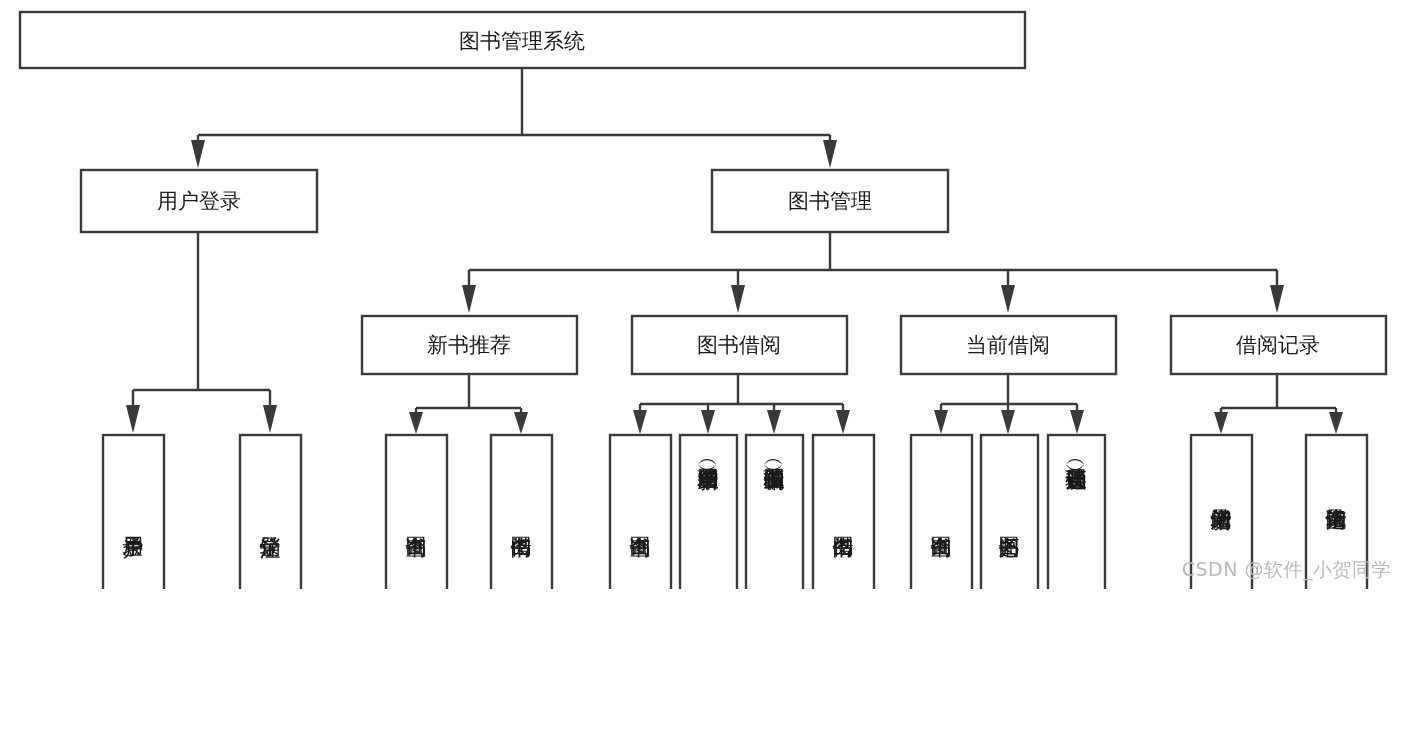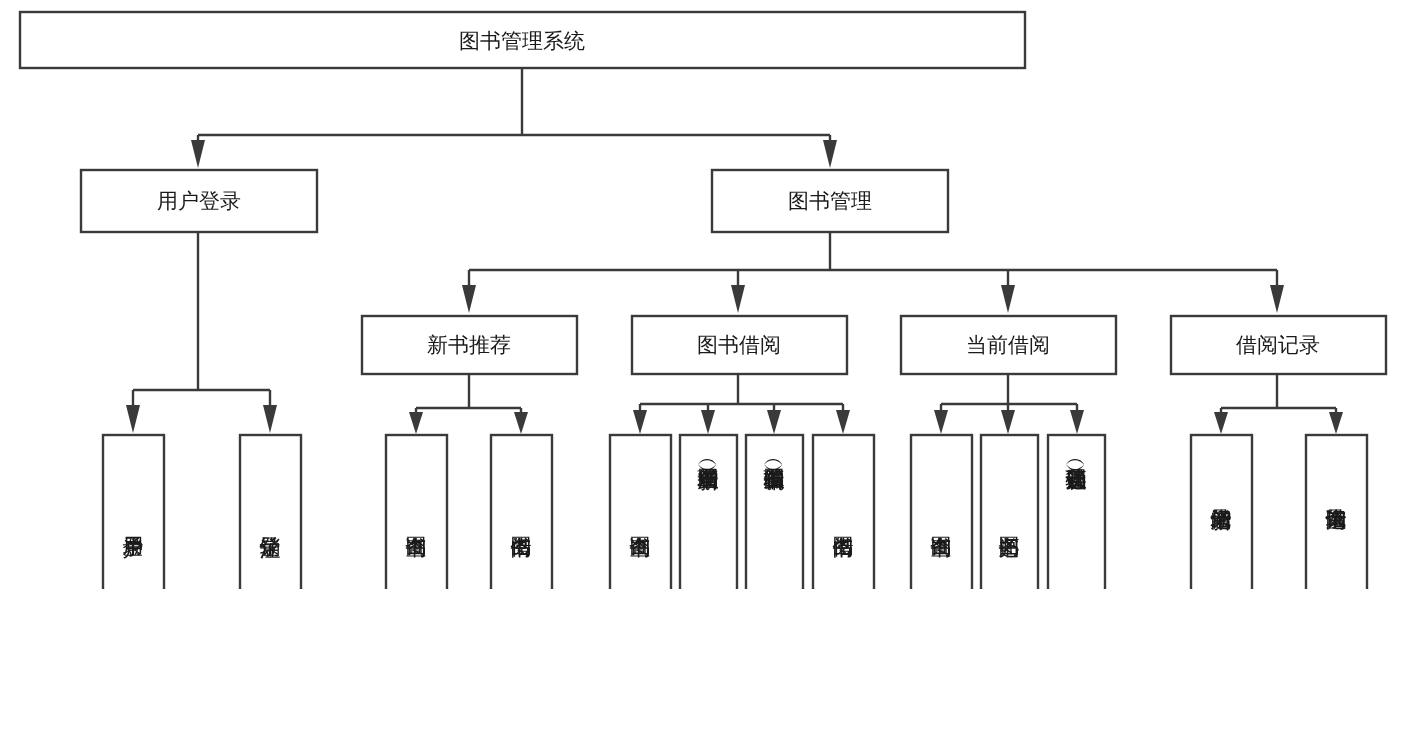--- a/index.html
+++ b/index.html
@@ -241,14 +241,15 @@
       <text class="node-label-vertical" x="1221" y="492" writing-mode="tb" glyph-orientation-vertical="0">新增借阅记录</text>
     </g>
 
     <g>
       <rect class="node-box" x="1306" y="435" width="61" height="300"></rect>
       <text class="node-label-vertical" x="1336" y="492" writing-mode="tb" glyph-orientation-vertical="0">查询借阅记录</text>
     </g>
 
   </svg>
 
+  <div class="watermark">CSDN @软件_小贺同学</div>
 
 </div>
 
 </body></html>

